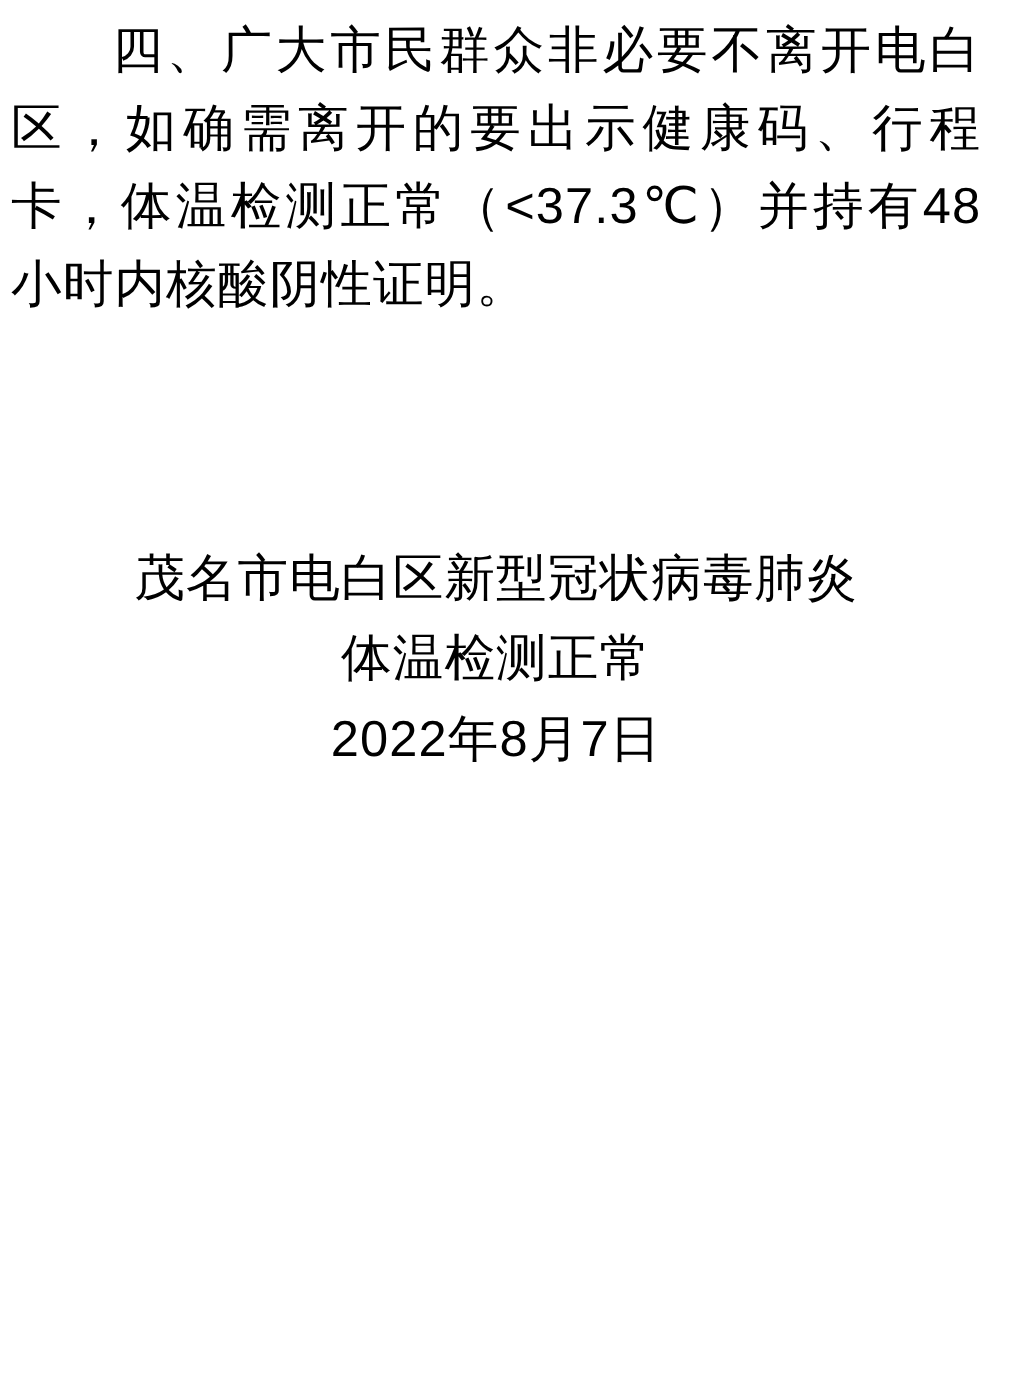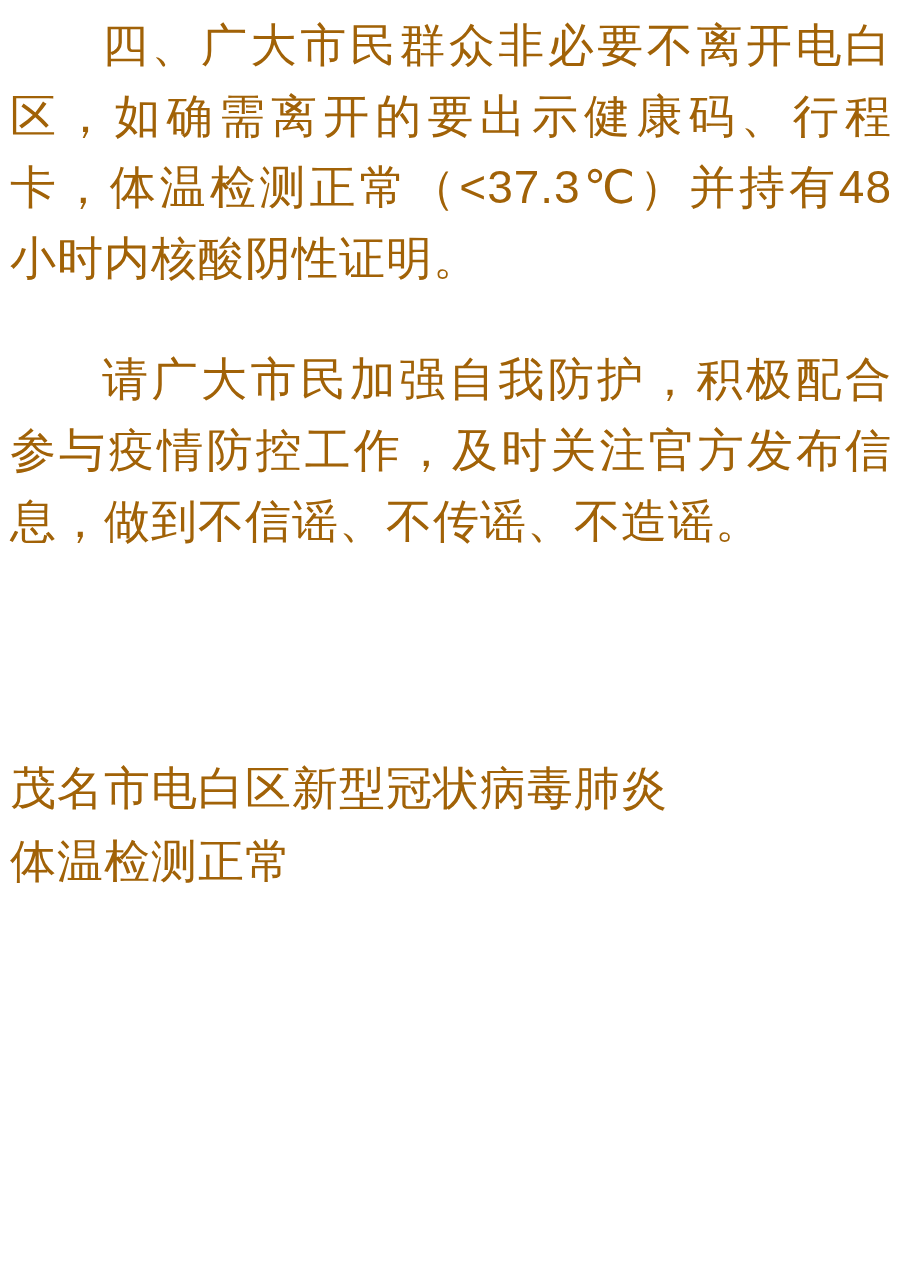--- a/index.html
+++ b/index.html
@@ -9,47 +9,47 @@
   }
   .page {
     position: relative;
     width: 920px;
     height: 1268px;
     background: #ffffff;
     box-sizing: border-box;
     padding: 10px 28px 16px 10px;
     overflow: hidden;
     font-family: "Liberation Sans", "DejaVu Sans", sans-serif;
-    color: #a16207;
+    color: #000000;
     font-size: 46px;
     line-height: 71px;
     font-weight: 400;
   }
   .body-para {
     margin: 0 0 50px 0;
     text-indent: 2em;
     text-align: justify;
     letter-spacing: 1px;
   }
   .signature {
     margin-top: 195px;
-    text-align: left;
+    text-align: center;
     line-height: 73px;
   }
   .signature p {
     margin: 0;
     letter-spacing: 1px;
   }
 </style>
 </head>
 <body>
 
 <div class="page">
   <p class="body-para">四、广大市民群众非必要不离开电白区，如确需离开的要出示健康码、行程卡，体温检测正常（&lt;37.3℃）并持有48小时内核酸阴性证明。</p>
 
-  <p class="body-para">请广大市民加强自我防护，积极配合参与疫情防控工作，及时关注官方发布信息，做到不信谣、不传谣、不造谣。</p>
 
 
   <div class="signature">
     <p>茂名市电白区新型冠状病毒肺炎</p>
     <p>体温检测正常</p>
+    <p>2022年8月7日</p>
   </div>
 </div>
 
 </body></html>

